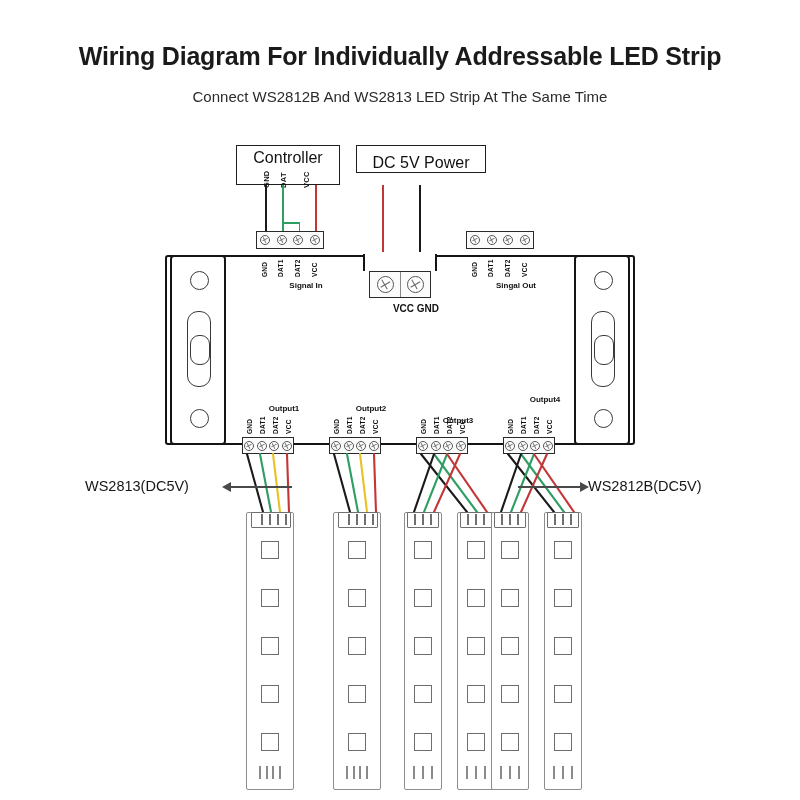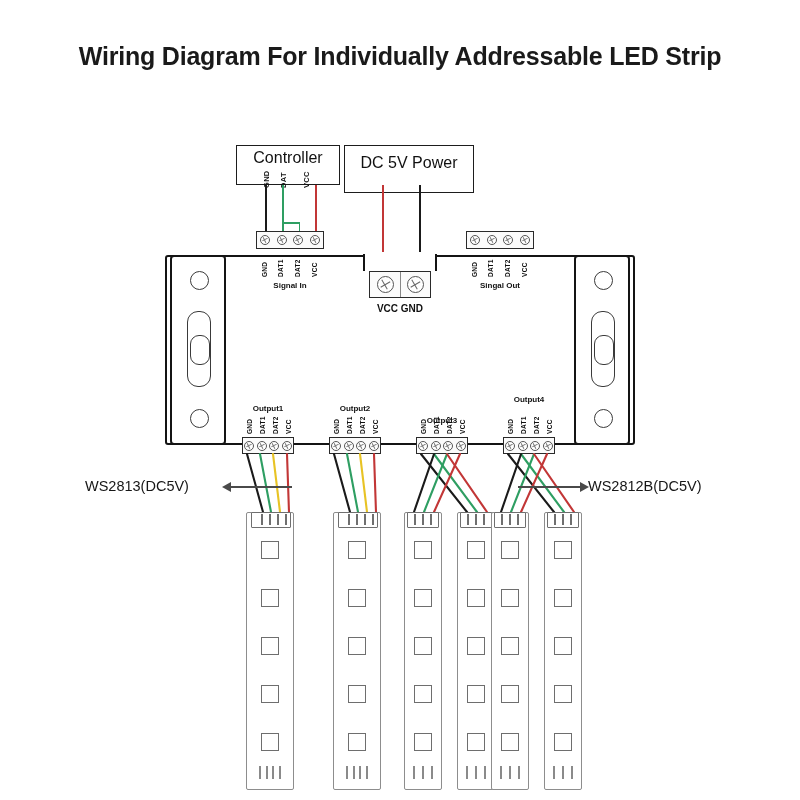--- a/index.html
+++ b/index.html
@@ -68,21 +68,21 @@
     content:"";position:absolute;left:2px;top:6.5px;width:11px;height:1.3px;
     background:#666;transform:rotate(-30deg);
   }
   .bigscrew:after{
     content:"";position:absolute;left:6.5px;top:2px;width:1.3px;height:11px;
     background:#666;transform:rotate(-30deg);
   }
 
   .caption{
     position:absolute;font-size:8px;font-weight:bold;color:#111;
-    text-align:center;white-space:nowrap;
+    text-align:center;white-space:nowrap;margin-left:16px;
   }
 
   
   #amp-body{
     left:165px;top:255px;width:470px;height:190px;
     border:2px solid #141414;border-radius:3px;background:#fff;
     box-sizing:border-box;
   }
   .flange{
     position:absolute;top:255px;width:56px;height:190px;
@@ -154,38 +154,39 @@
   .side-label{
     position:absolute;font-size:14.5px;color:#161616;white-space:nowrap;
   }
 </style>
 </head>
 <body>
 
 <div class="stage">
 
   <div class="abs" id="title">Wiring Diagram For Individually Addressable LED Strip</div>
+  <div class="abs" id="subtitle">Connect WS2812B And WS2813 LED Strip At The Same Time</div>
 
   <div class="abs obox" style="left:236px;top:145px;width:104px;height:40px;">
     <div class="boxlabel" style="padding-top:4px;">Controller</div>
   </div>
   <div class="vlab" style="left:262px;top:163px;height:25px;">GND</div>
   <div class="vlab" style="left:279px;top:163px;height:25px;">DAT</div>
   <div class="vlab" style="left:302px;top:163px;height:25px;">VCC</div>
 
   <div class="wire wv abs" style="left:265px;top:185px;height:57px;background:#1a1a1a;"></div>
 
   <div class="wire wv abs" style="left:282px;top:185px;height:38px;background:#2e9e62;"></div>
   <div class="wire wh abs" style="left:282px;top:222px;width:18px;background:#2e9e62;"></div>
   <div class="wire wv abs" style="left:282px;top:222px;height:20px;background:#2e9e62;"></div>
   <div class="wire wv abs" style="left:298.5px;top:222px;height:20px;background:#2e9e62;"></div>
 
   <div class="wire wv abs" style="left:315px;top:185px;height:57px;background:#c23636;"></div>
 
-  <div class="abs obox" style="left:344px;top:145px;width:130px;height:48px;">
+  <div class="abs obox" style="left:356px;top:145px;width:130px;height:28px;">
     <div class="boxlabel" style="padding-top:9px;">DC 5V Power</div>
   </div>
   <div class="wire wv abs" style="left:382px;top:185px;height:108px;background:#c23636;"></div>
   <div class="wire wv abs" style="left:419px;top:185px;height:108px;background:#1a1a1a;"></div>
 
   <div class="abs" id="amp-body"></div>
 
   <div class="flange" style="left:170px;">
     <div class="fhole" style="top:14px;"></div>
     <div class="fslot" style="top:54px;"></div>

